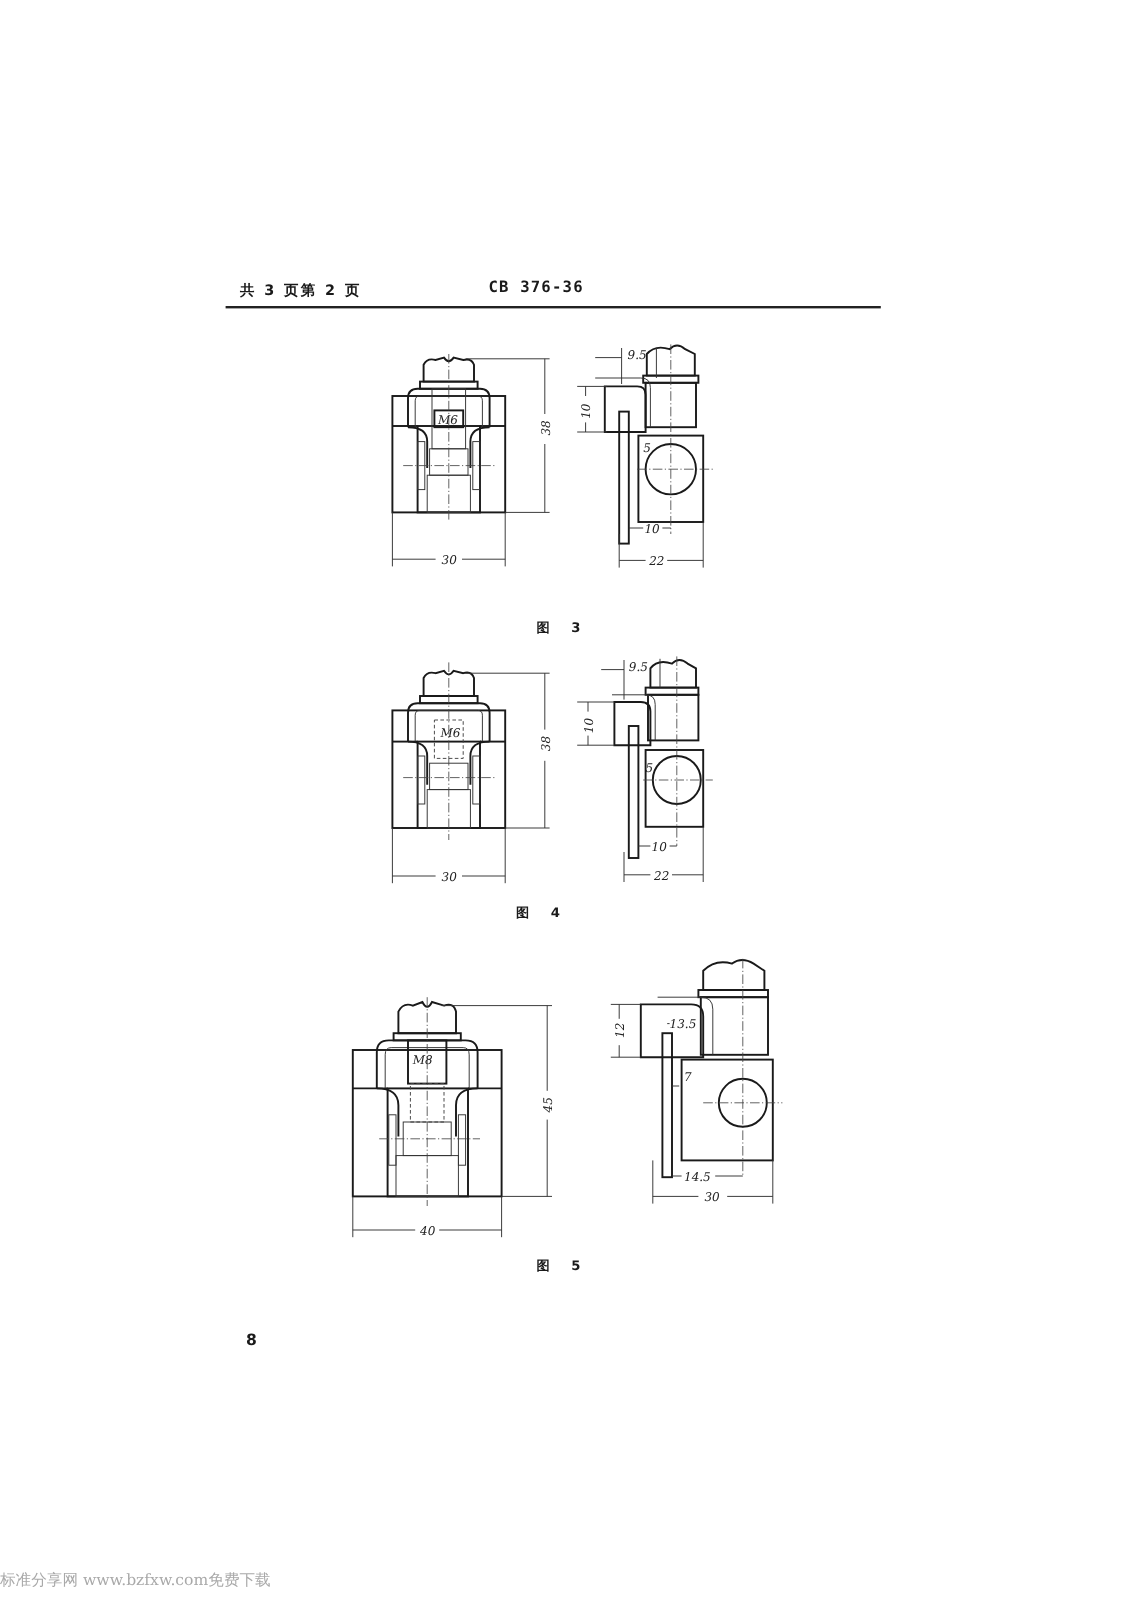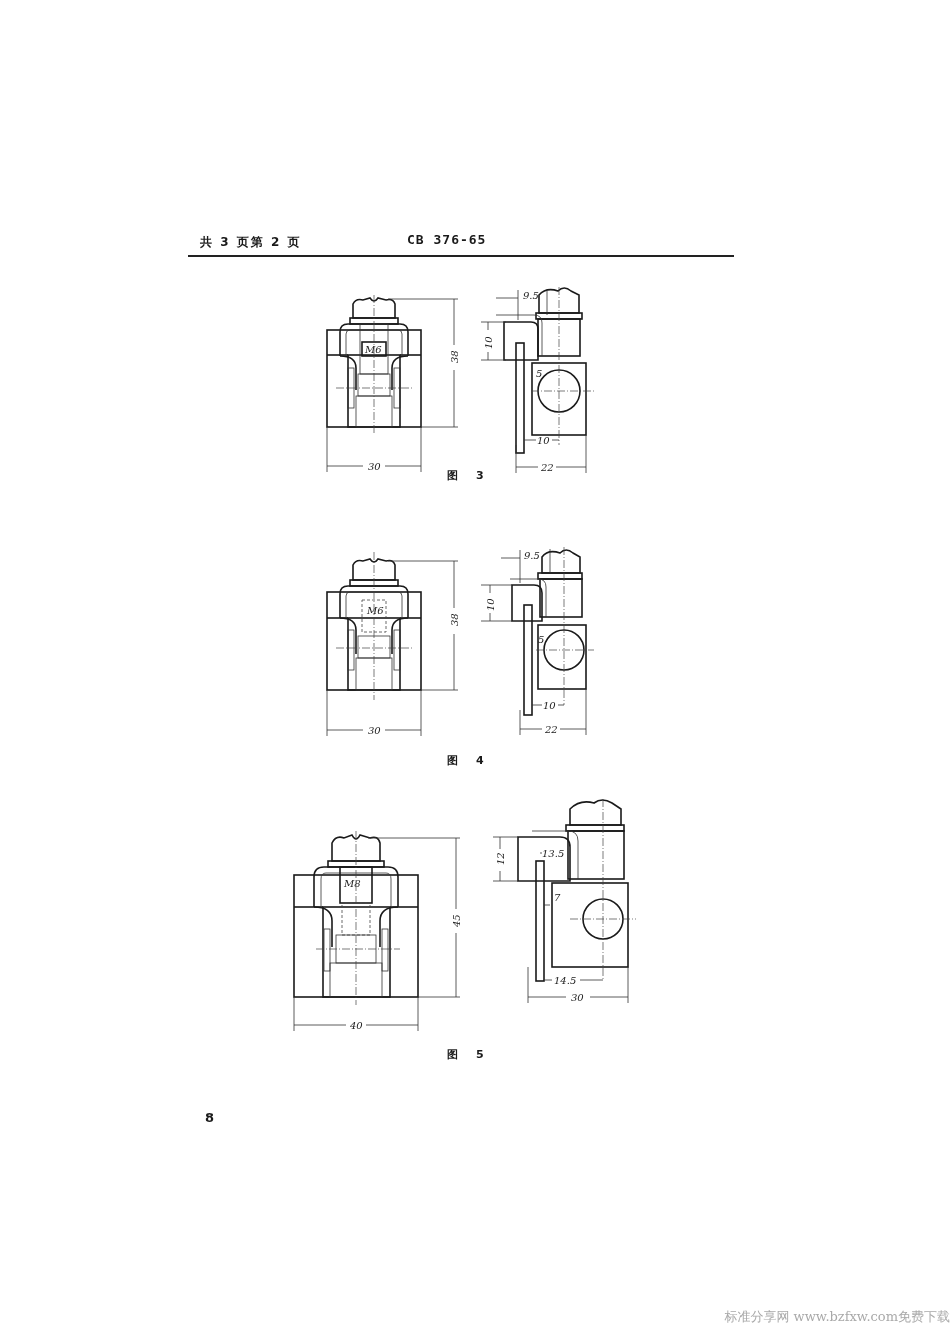--- a/index.html
+++ b/index.html
@@ -5,40 +5,40 @@
   html, body { margin: 0; padding: 0; background: #ffffff; }
   body { width: 950px; height: 1343px; position: relative; overflow: hidden; font-family: "DejaVu Sans", sans-serif; color: #1a1a1a; }
   .hdr-left { position: absolute; left: 200px; top: 234px; font-size: 12px; letter-spacing: 2px; font-weight: bold; }
   .hdr-center { position: absolute; left: 407px; top: 232px; font-size: 13px; font-weight: bold; letter-spacing: 1px; font-family: "DejaVu Sans Mono", monospace; }
   .hdr-rule { position: absolute; left: 188px; top: 255px; width: 546px; height: 2px; background: #222; }
   .fig { position: absolute; }
   .fig svg { overflow: visible; }
   .caption { position: absolute; font-size: 11px; font-weight: bold; }
   .caption .lbl { margin-right: 18px; }
   .page-num { position: absolute; left: 205px; top: 1110px; font-size: 13px; font-weight: bold; }
-  .watermark { position: absolute; left: 0; width: 950px; top: 1308px; text-align: right; font-family: "DejaVu Serif", serif; font-size: 13px; color: #a9a9a9; }
+  .watermark { position: absolute; left: 0; width: 950px; top: 1308px; text-align: left; font-family: "DejaVu Serif", serif; font-size: 13px; color: #a9a9a9; }
   .dim { font-family: "DejaVu Serif", serif; font-style: italic; font-size: 10px; fill: #222; }
   .thin { stroke: #333; stroke-width: 0.8; fill: none; }
   .thick { stroke: #1a1a1a; stroke-width: 1.6; fill: none; }
   .center { stroke: #444; stroke-width: 0.7; fill: none; stroke-dasharray: 8 2 1 2; }
   .dashed { stroke: #444; stroke-width: 0.8; fill: none; stroke-dasharray: 3 2; }
 </style>
 </head>
 <body>
 
 <svg width="0" height="0" style="position:absolute">
   <defs>
     <pattern id="hatch" width="5" height="5" patternUnits="userSpaceOnUse">
       <path d="M0,0 L5,5 M5,0 L0,5" stroke="#222" stroke-width="0.8"></path>
     </pattern>
   </defs>
 </svg>
 
 <div class="hdr-left">共 3 页第 2 页</div>
-<div class="hdr-center">CB 376-65</div>
+<div class="hdr-center">CB 376-36</div>
 <div class="hdr-rule"></div>
 
 <div class="fig" style="left:318px; top:290px;">
   <svg width="150" height="190" viewBox="0 0 150 190">
 
     <rect class="thick" x="9" y="40" width="94" height="97"></rect>
     <line class="thick" x1="9" y1="65" x2="30" y2="65"></line>
     <line class="thick" x1="82" y1="65" x2="103" y2="65"></line>
     <rect class="thick" x="30" y="65" width="52" height="72" fill="#fff"></rect>
 
@@ -104,21 +104,21 @@
     <line class="thin" x1="76" y1="155" x2="83" y2="155"></line>
     <text class="dim" x="61" y="159">10</text>
     <line class="thin" x1="40" y1="160" x2="40" y2="188"></line>
     <line class="thin" x1="110" y1="150" x2="110" y2="188"></line>
     <line class="thin" x1="40" y1="182" x2="62" y2="182"></line>
     <line class="thin" x1="80" y1="182" x2="110" y2="182"></line>
     <text class="dim" x="65" y="186">22</text>
   </svg>
 </div>
 
-<div class="caption" style="left:447px; top:468px;">
+<div class="caption" style="left:447px; top:516px;">
   <span class="lbl">图</span><span>3</span>
 </div>
 
 <div class="fig" style="left:318px; top:550px;">
   <svg width="150" height="190" viewBox="0 0 150 190">
     <rect class="thick" x="9" y="42" width="94" height="98"></rect>
     <line class="thick" x1="9" y1="68" x2="30" y2="68"></line>
     <line class="thick" x1="82" y1="68" x2="103" y2="68"></line>
     <rect class="thick" x="30" y="68" width="52" height="72" fill="#fff"></rect>
     <path class="thick" d="M35,30 L35,15 Q38,9 45,11 L52,9 Q56,15 60,9 L68,11 Q75,9 77,15 L77,30 Z"></path>
@@ -174,21 +174,21 @@
     <line class="thin" x1="82" y1="160" x2="88" y2="160"></line>
     <text class="dim" x="67" y="164">10</text>
     <line class="thin" x1="44" y1="165" x2="44" y2="190"></line>
     <line class="thin" x1="110" y1="144" x2="110" y2="190"></line>
     <line class="thin" x1="44" y1="184" x2="66" y2="184"></line>
     <line class="thin" x1="84" y1="184" x2="110" y2="184"></line>
     <text class="dim" x="69" y="188">22</text>
   </svg>
 </div>
 
-<div class="caption" style="left:447px; top:753px;">
+<div class="caption" style="left:430px; top:753px;">
   <span class="lbl">图</span><span>4</span>
 </div>
 
 <div class="fig" style="left:288px; top:829px;">
   <svg width="180" height="210" viewBox="0 0 180 210">
     <rect class="thick" x="6" y="46" width="124" height="122"></rect>
     <line class="thick" x1="6" y1="78" x2="35" y2="78"></line>
     <line class="thick" x1="102" y1="78" x2="130" y2="78"></line>
     <rect class="thick" x="35" y="78" width="67" height="90" fill="#fff"></rect>
     <path class="thick" d="M44,32 L44,14 Q48,6 56,9 L64,6 Q68,14 72,6 L82,9 Q90,6 92,14 L92,32 Z"></path>
@@ -212,21 +212,21 @@
     <line class="thin" x1="168" y1="104" x2="168" y2="168"></line>
     <text class="dim" x="163" y="97" transform="rotate(-90 168 93)">45</text>
     <line class="thin" x1="6" y1="168" x2="6" y2="202"></line>
     <line class="thin" x1="130" y1="168" x2="130" y2="202"></line>
     <line class="thin" x1="6" y1="196" x2="58" y2="196"></line>
     <line class="thin" x1="78" y1="196" x2="130" y2="196"></line>
     <text class="dim" x="62" y="200">40</text>
   </svg>
 </div>
 
-<div class="fig" style="left:488px; top:797px;">
+<div class="fig" style="left:504px; top:797px;">
   <svg width="160" height="210" viewBox="0 0 160 210">
     <path class="thick" d="M82,28 L82,12 Q92,2 106,6 Q114,0 124,6 L133,12 L133,28 Z"></path>
     <rect class="thick" x="78" y="28" width="58" height="6"></rect>
     <rect class="thick" x="80" y="34" width="56" height="48"></rect>
     <path class="thick" d="M30,40 L72,40 Q82,40 82,50 L82,84 L30,84 Z" fill="url(#hatch)"></path>
     <path class="thin" d="M44,34 L80,34 Q90,34 90,44 L90,82"></path>
     <rect class="thick" x="48" y="64" width="8" height="120" fill="#fff"></rect>
     <rect class="thick" x="64" y="86" width="76" height="84"></rect>
     <circle class="thick" cx="115" cy="122" r="20"></circle>
     <line class="center" x1="115" y1="2" x2="115" y2="182"></line>

